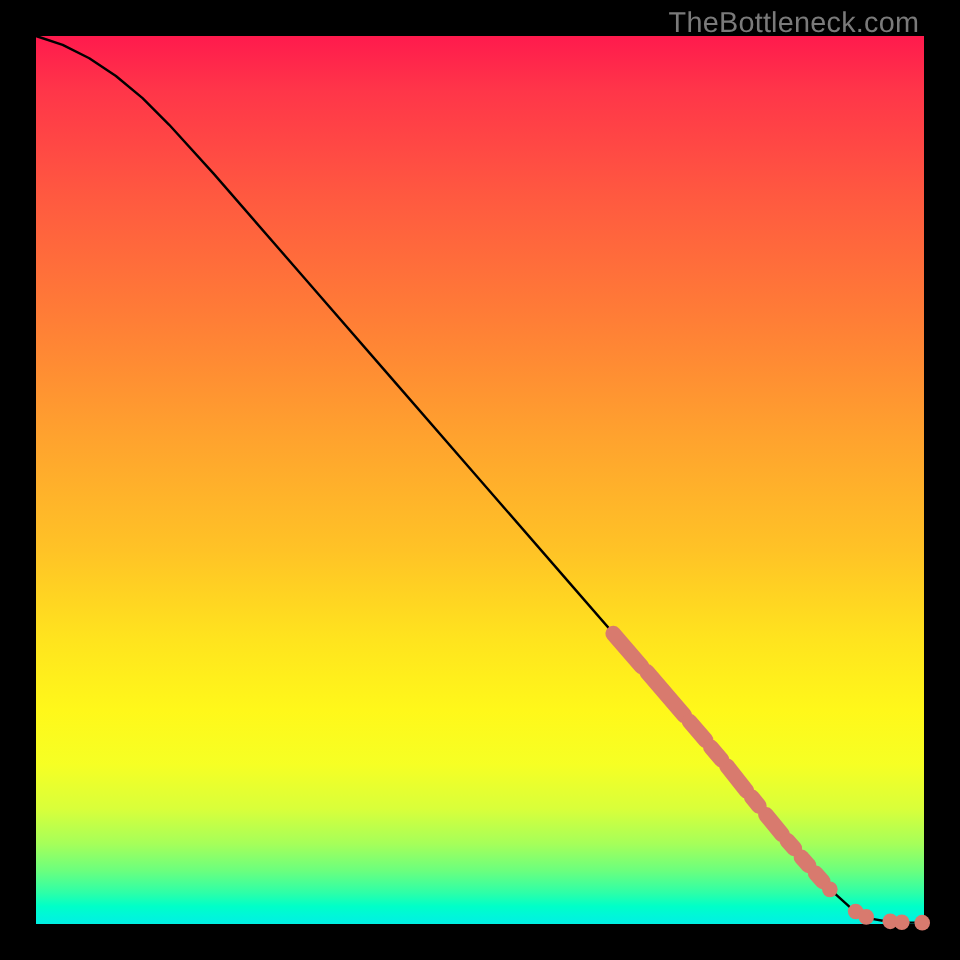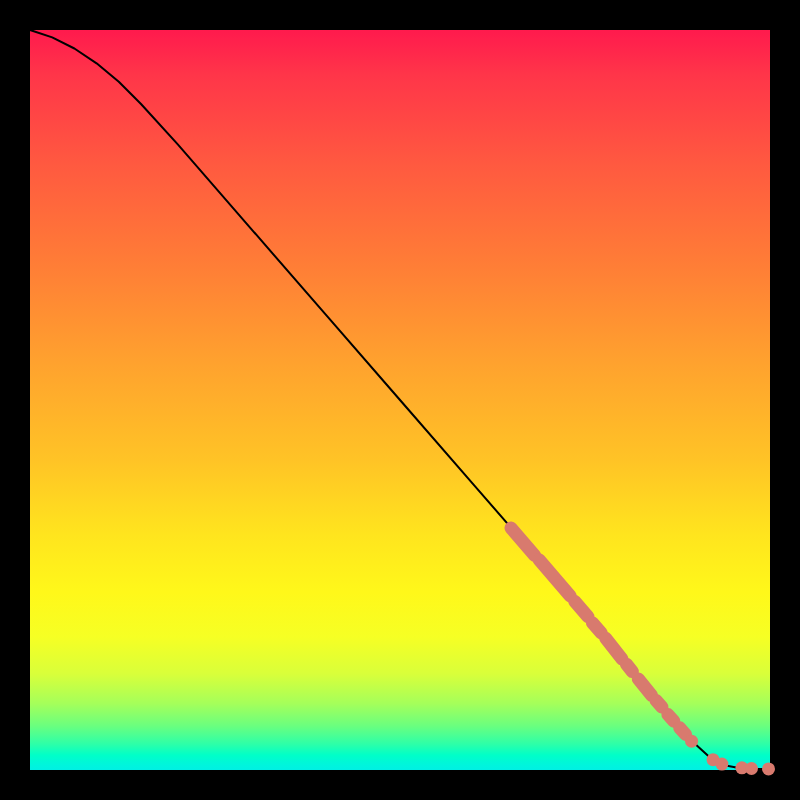--- a/index.html
+++ b/index.html
@@ -101,13 +101,14 @@
       <g id="pts-group">
           <circle cx="661.5600000000001" cy="711.14" r="6.5" class="pt"></circle>
           <circle cx="683.02" cy="729.64" r="6.5" class="pt"></circle>
           <circle cx="691.9000000000001" cy="734.08" r="6.5" class="pt"></circle>
           <circle cx="711.8800000000001" cy="737.78" r="6.5" class="pt"></circle>
           <circle cx="721.5" cy="738.52" r="6.5" class="pt"></circle>
           <circle cx="738.52" cy="738.89" r="6.5" class="pt"></circle>
         </g>
     </svg>
   </div>
+  <div class="watermark">TheBottleneck.com</div>
 </div>
 
 </body></html>

